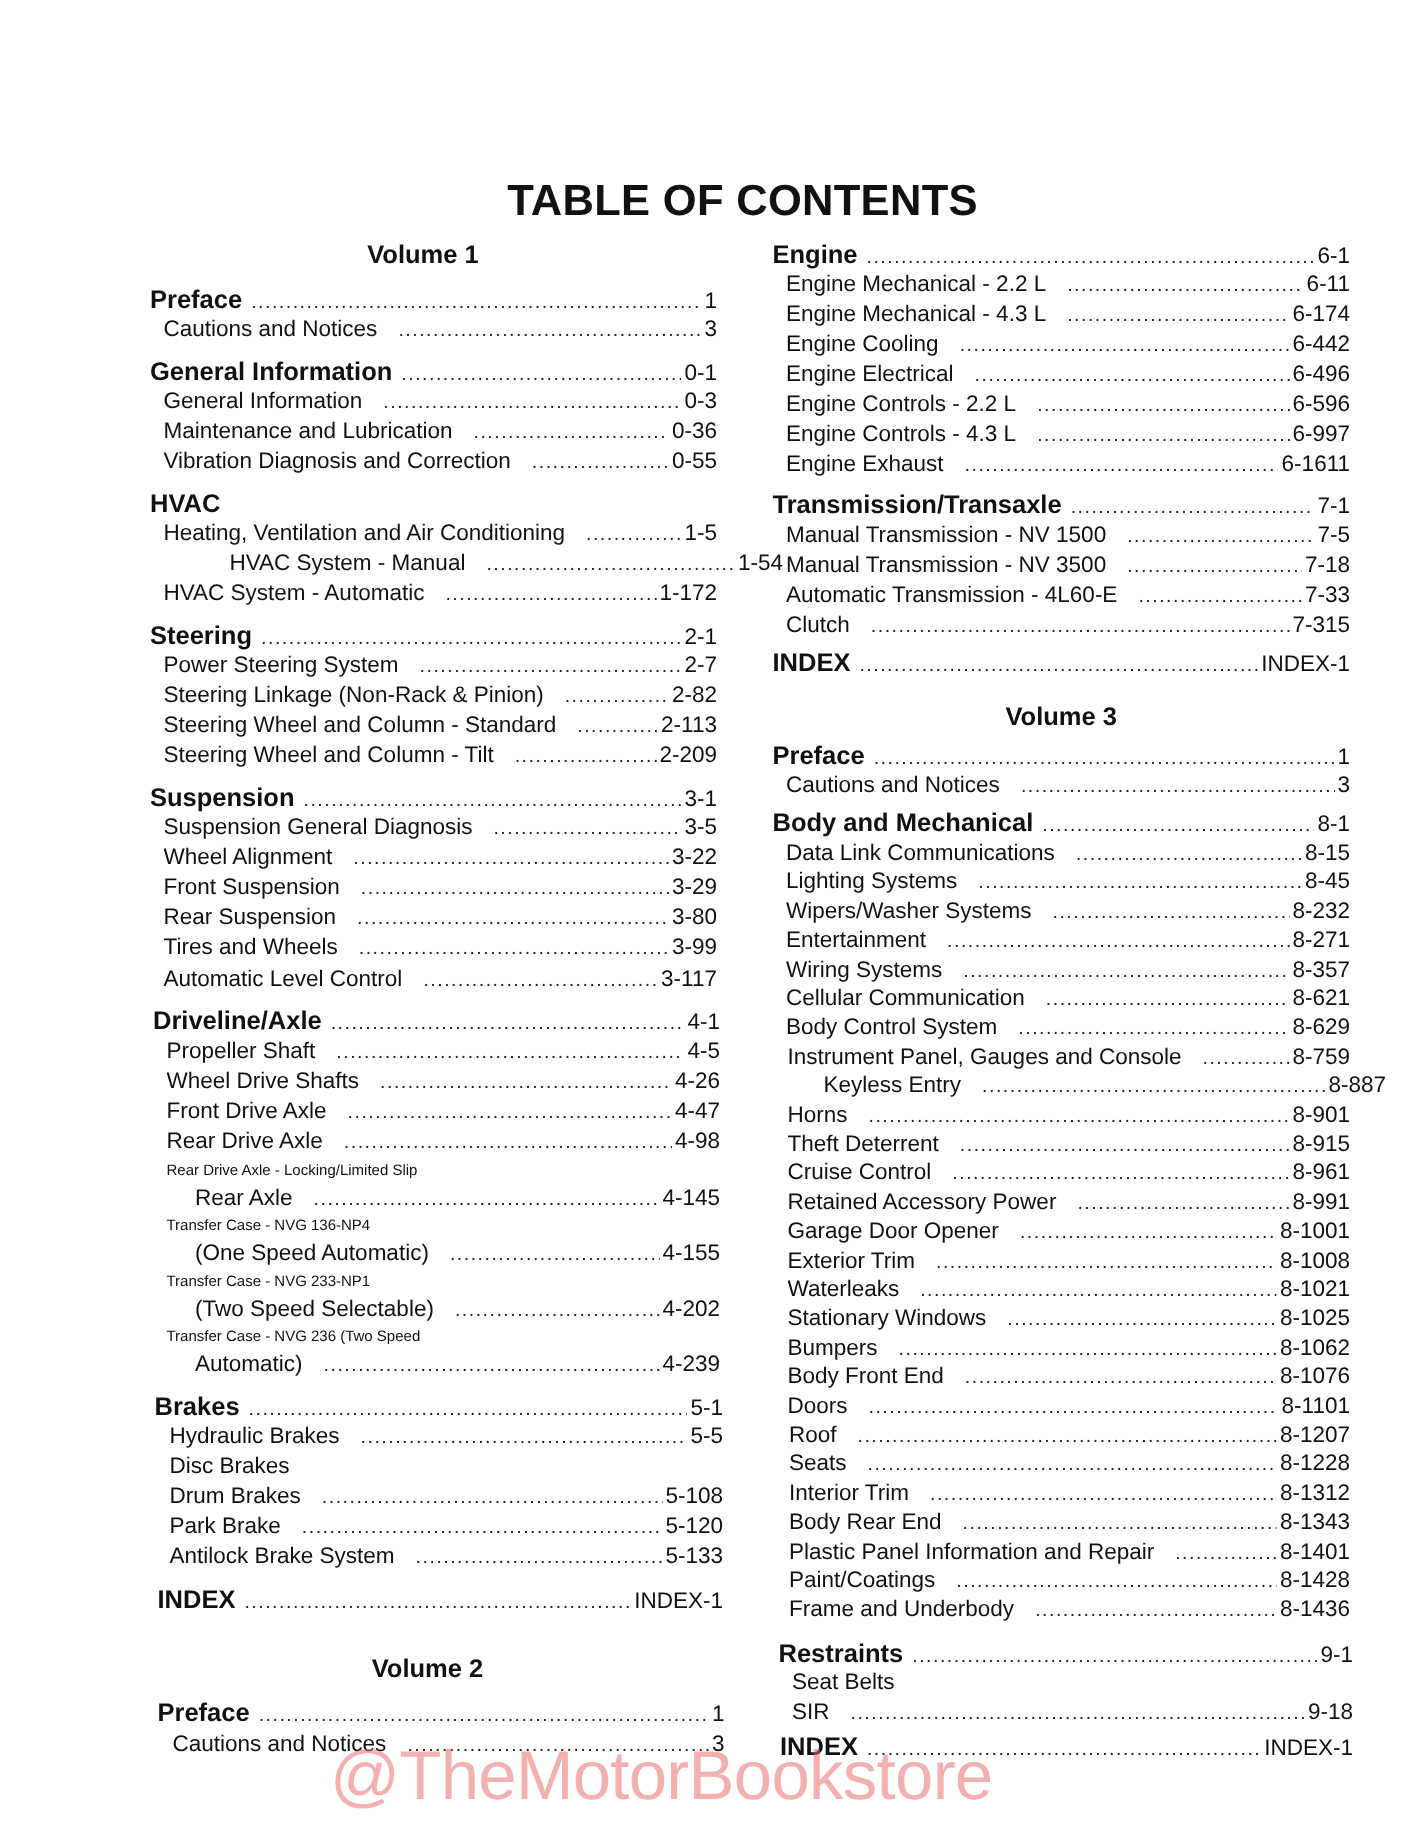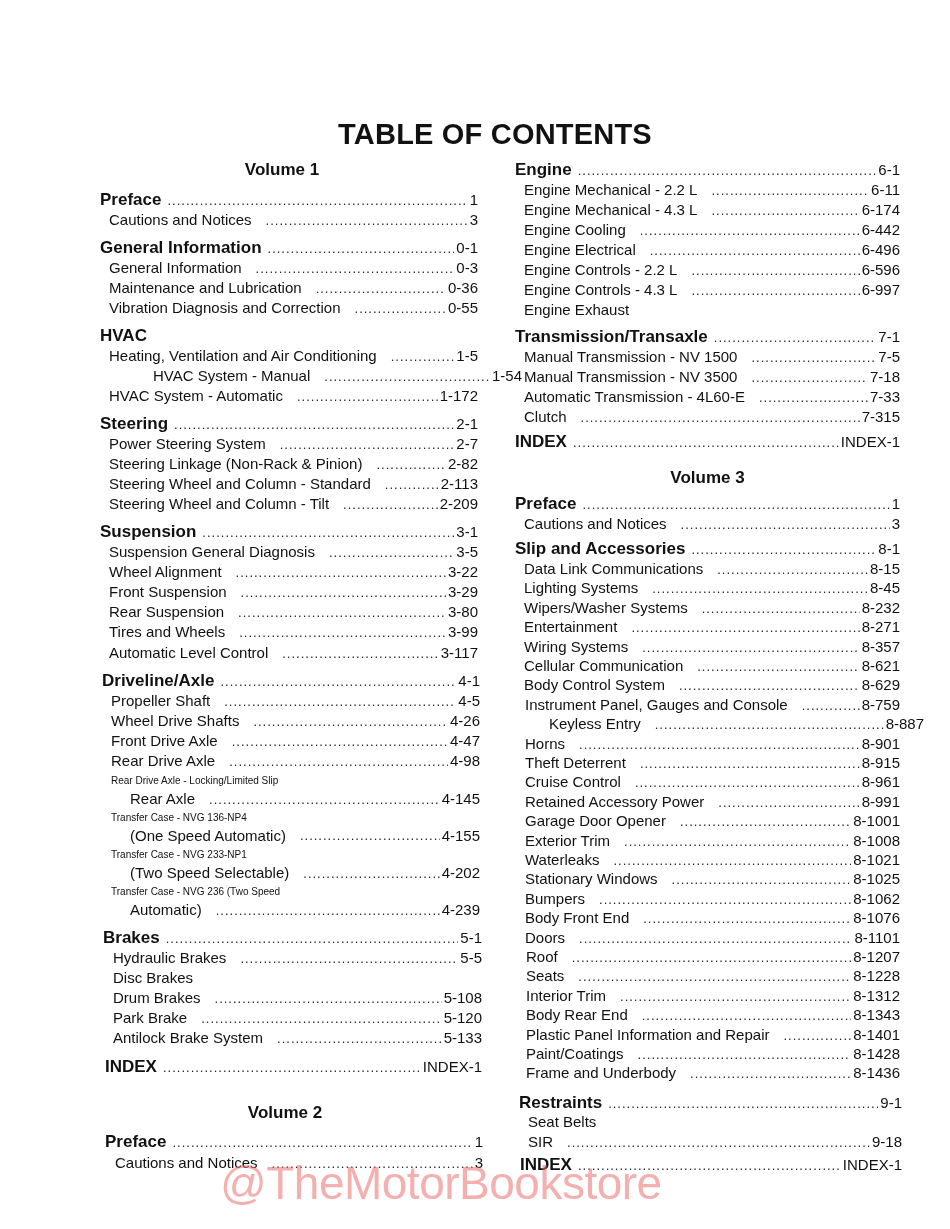--- a/index.html
+++ b/index.html
@@ -293,21 +293,21 @@
     <div class="row sub" style="top:260px;left:9px;width:376px;">
         <span class="lbl">Engine Controls - 2.2 L</span>
         <span class="dots"></span>
         <span class="pg">6-596</span>
       </div>
     <div class="row sub" style="top:280px;left:9px;width:376px;">
         <span class="lbl">Engine Controls - 4.3 L</span>
         <span class="dots"></span>
         <span class="pg">6-997</span>
       </div>
-    <div class="row sub" style="top:300px;left:9px;width:376px;flex-direction:column;">
+    <div class="row sub" style="top:300px;left:9px;width:376px;">
         <span class="lbl">Engine Exhaust</span>
         <span class="dots"></span>
         <span class="pg">6-1611</span>
       </div>
 
     <div class="row head" style="top:327px;left:0;width:385px;">
         <span class="lbl">Transmission/Transaxle</span>
         <span class="dots"></span>
         <span class="pg">7-1</span>
       </div>
@@ -344,21 +344,21 @@
         <span class="dots"></span>
         <span class="pg">1</span>
       </div>
     <div class="row sub" style="top:514px;left:9px;width:376px;">
         <span class="lbl">Cautions and Notices</span>
         <span class="dots"></span>
         <span class="pg">3</span>
       </div>
 
     <div class="row head" style="top:539px;left:0;width:385px;">
-        <span class="lbl">Slip and Accessories</span>
+        <span class="lbl">Body and Mechanical</span>
         <span class="dots"></span>
         <span class="pg">8-1</span>
       </div>
     <div id="body-items">
         <div class="row sub" style="top: 559px; left: 9px; width: 376px;">
           <span class="lbl">Data Link Communications</span>
           <span class="dots"></span>
           <span class="pg">8-15</span>
         </div>
         <div class="row sub" style="top: 578px; left: 9px; width: 376px;">

